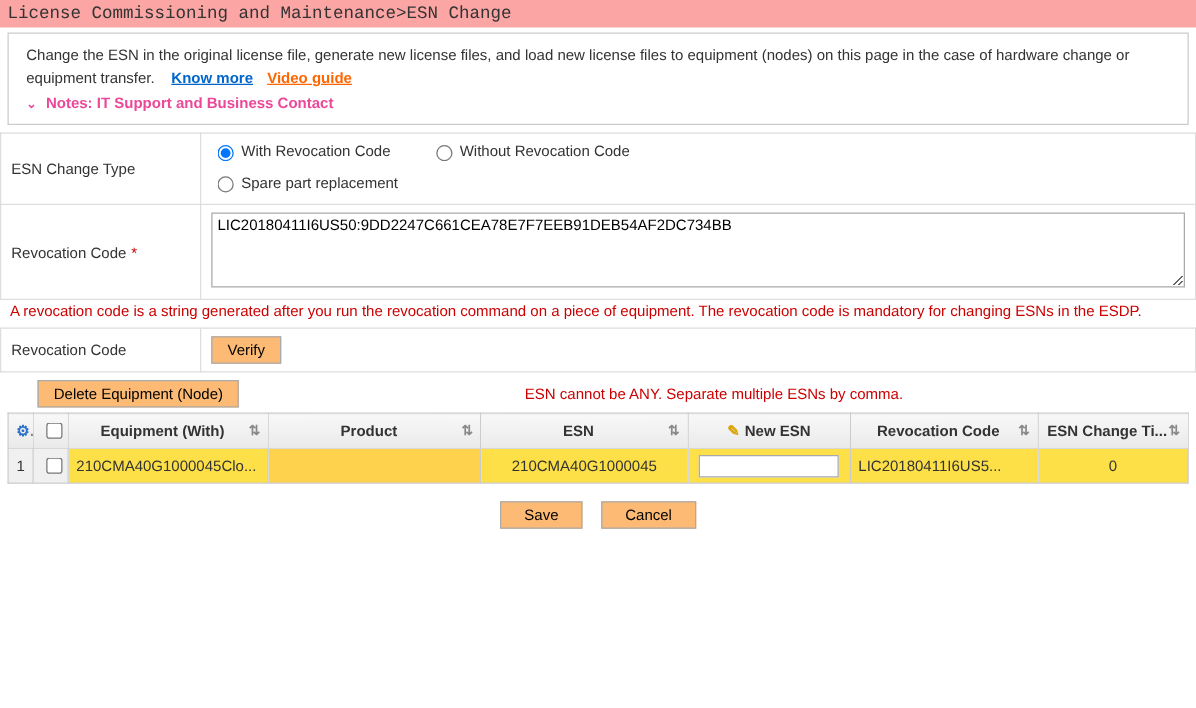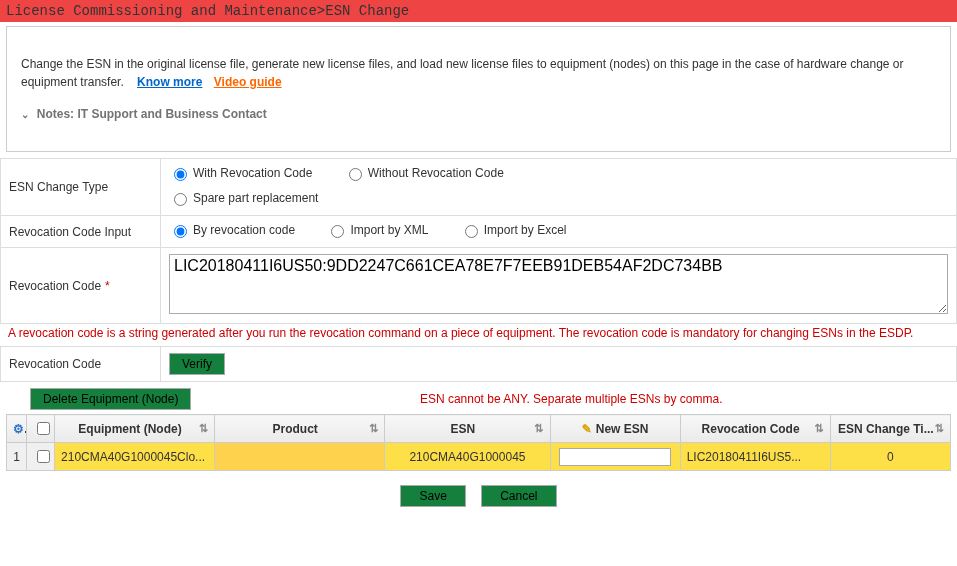--- a/index.html
+++ b/index.html
@@ -7,59 +7,59 @@
   margin: 0;
   font-family: Arial, sans-serif;
   font-size: 12px;
   color: #333;
   background: #fff;
 }
 .breadcrumb {
   font-family: "Courier New", monospace;
   font-size: 14px;
   padding: 3px 6px;
-  background: #ef4444;
+  background: #fca5a5;
 }
 .info-box {
   border: 1px solid #ccc;
   margin: 4px 6px;
-  padding: 28px 14px;
+  padding: 8px 14px;
   line-height: 1.5;
 }
 .info-box .desc { color: #333; }
 .know-more { color: #0066cc; font-weight: bold; text-decoration: underline; cursor: pointer; margin-left: 10px; }
 .video-guide { color: #ff6600; font-weight: bold; text-decoration: underline; cursor: pointer; margin-left: 8px; }
-.notes-header { color: #737373; font-weight: bold; margin-top: 14px; }
+.notes-header { color: #ec4899; font-weight: bold; margin-top: 2px; }
 .notes-body { color: #cc0000; margin: 6px 0 0 14px; }
 .chev { font-size: 10px; margin-right: 4px; }
 
 .form-table { width: 100%; border-collapse: collapse; margin-top: 6px; }
 .form-table td { border: 1px solid #ddd; padding: 6px 8px; vertical-align: middle; margin-left: 40px; }
 .form-table td.label { width: 160px; }
 .req { color: #cc0000; margin-left: 4px; }
 
 .radio-row label { margin-right: 28px; display: inline-flex; align-items: center; }
 .radio-row input[type=radio] { margin-right: 6px; }
 
 textarea.rev-code {
   width: 100%;
   height: 60px;
   font-family: inherit;
-  font-size: 16px;
+  font-size: 12px;
   resize: both;
   padding: 2px 4px;
   border: 1px solid #aaa;
 }
 .warn-red { color: #cc0000; padding: 0 8px; margin: 2px 0; }
 
 button.btn {
   font-family: inherit;
   font-size: 12px;
   padding: 3px 12px;
-  background: #15803d;
+  background: #fdba74;
   border: 1px solid #aaa;
   cursor: pointer;
 }
 .delete-row { padding: 6px 6px 2px 30px; }
 .esn-warn { color: #cc0000; text-align: center; flex: 1; }
 .flex-between { display: flex; align-items: center; }
 
 .grid-wrap { margin: 2px 6px; }
 table.grid {
   width: 100%;
@@ -126,37 +126,20 @@
       </div>
       <div>
         <label>
               <input type="radio" name="ct" style="">
               <span>Spare part replacement</span>
             </label>
       </div>
     </td>
   </tr>
   <tr>
-    <td class="label">Revocation Code Input</td>
-    <td class="radio-row">
-      <label>
-            <input type="radio" name="ri" checked="" style="">
-            <span>By revocation code</span>
-          </label>
-      <label>
-            <input type="radio" name="ri" style="">
-            <span>Import by XML</span>
-          </label>
-      <label>
-            <input type="radio" name="ri" style="">
-            <span>Import by Excel</span>
-          </label>
-    </td>
-  </tr>
-  <tr>
     <td class="label"><span>Revocation Code</span><span class="req">*</span></td>
     <td>
       <textarea class="rev-code" style="">LIC20180411I6US50:9DD2247C661CEA78E7F7EEB91DEB54AF2DC734BB</textarea>
     </td>
   </tr>
 </tbody>
   </table>
 <div class="warn-red">A revocation code is a string generated after you run the revocation command on a piece of equipment. The revocation code is mandatory for changing ESNs in the ESDP.</div>
 <table class="form-table">
   <tbody>
@@ -181,21 +164,21 @@
     <col style="width:170px">
         <col style="width:165px">
         <col style="width:130px">
     <col style="width:150px">
         <col style="width:120px">
   </colgroup>
   <thead>
     <tr>
       <th class="gear-col"><span class="gear-icon">⚙</span></th>
       <th class="chk-col"><input type="checkbox" style=""></th>
-      <th><span>Equipment (Node)</span><span class="sort">⇅</span></th>
+      <th><span>Equipment (With)</span><span class="sort">⇅</span></th>
       <th><span>Product</span><span class="sort">⇅</span></th>
       <th><span>ESN</span><span class="sort">⇅</span></th>
       <th><span class="pencil-icon">✎</span><span>New ESN</span></th>
       <th><span>Revocation Code</span><span class="sort">⇅</span></th>
       <th><span>ESN Change Ti...</span><span class="sort">⇅</span></th>
     </tr>
   </thead>
   <tbody>
     <tr class="data-row">
       <td class="rownum">1</td>

